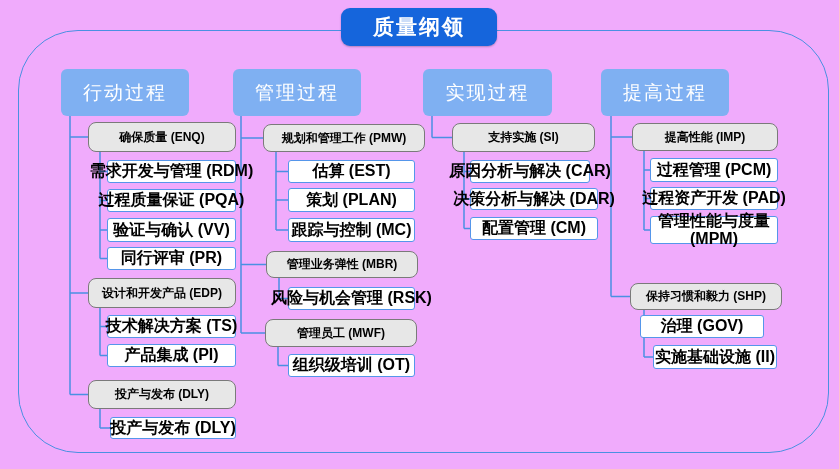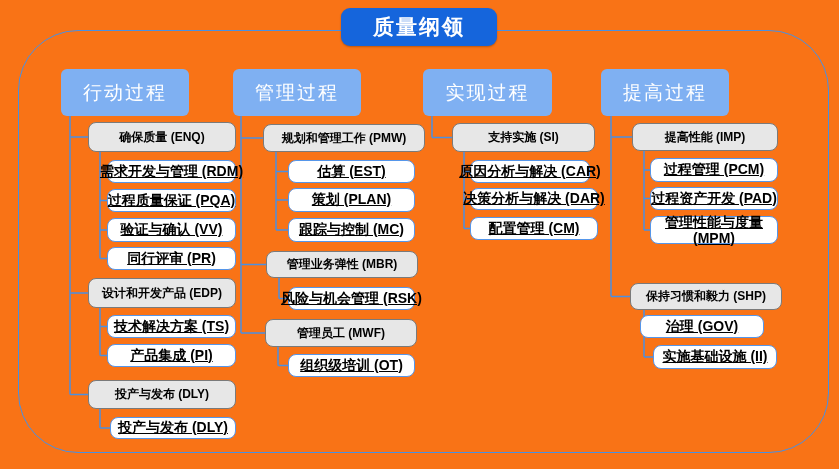--- a/index.html
+++ b/index.html
@@ -1,19 +1,19 @@
 <!DOCTYPE html>
 <html><head>
 <meta charset="utf-8">
 <style>
   html,body{margin:0;padding:0;background:#ffffff;}
   .stage{
     position:relative;
     width:839px;height:469px;
-    background:#f97316;
+    background:#f0abfc;
     font-family:"Liberation Sans","DejaVu Sans",sans-serif;
     overflow:hidden;
   }
   .frame{
     position:absolute;
     left:18px;top:30px;width:809px;height:421px;
     border:1.5px solid #4a90e2;
     border-radius:60px;
     background:transparent;
   }
@@ -46,25 +46,24 @@
     background:#e7e7e7;
     border:1.5px solid #7a7a7a;
     border-radius:8px;
     color:#000000;
     font-weight:bold;
     font-size:12px;
   }
   .leaf{
     background:#ffffff;
     border:1.5px solid #5596ea;
-    border-radius:8px;
+    border-radius:3px;
     color:#000000;
     font-weight:bold;
-    font-size:14px;
-    text-decoration:underline;
+    font-size:16px;
   }
   .leaf.wrap{white-space:normal;line-height:1.15;padding:3px 4px;}
 </style>
 </head>
 <body>
 
 <div class="stage">
 
   <div class="frame"></div>
 

